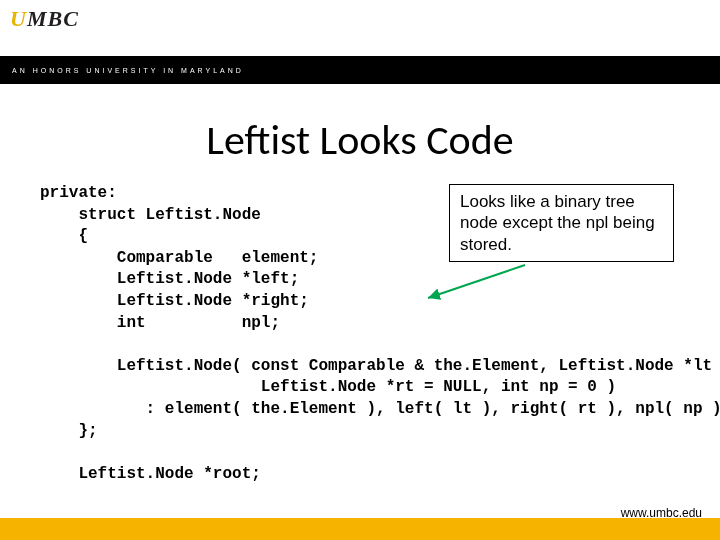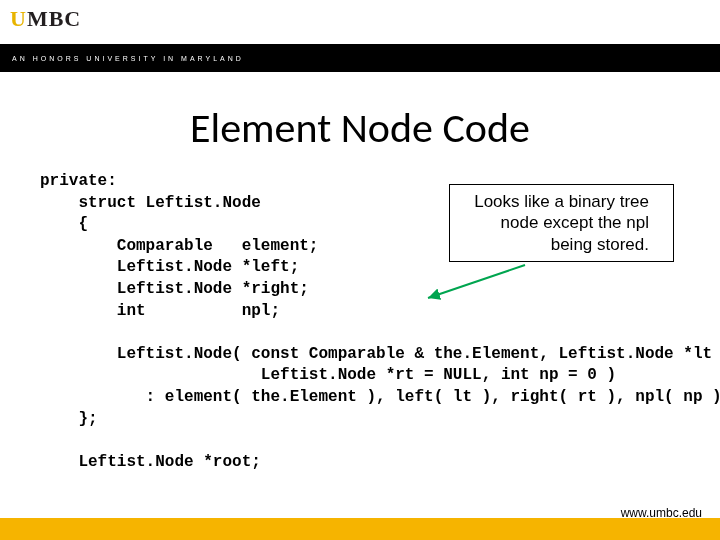--- a/index.html
+++ b/index.html
@@ -6,22 +6,23 @@
   body {
     width: 720px;
     height: 540px;
     font-family: Arial, Helvetica, sans-serif;
     background: #fff;
     overflow: hidden;
     position: relative;
   }
   .header {
     background: #fff;
-    height: 44px;
+    height: 56px;
     position: relative;
+    font-style: italic;
   }
   .logo {
     position: absolute;
     left: 10px;
     top: 6px;
     font-size: 22px;
     font-weight: 900;
     letter-spacing: 1px;
     color: #231f20;
     font-family: Georgia, serif;
@@ -62,24 +63,24 @@
     line-height: 1.35;
     white-space: pre;
     color: #000;
   }
   .annotation-box {
     position: absolute;
     right: 46px;
     top: 184px;
     width: 225px;
     border: 1px solid #000;
-    padding: 6px 24px;
+    padding: 6px 10px;
     font-family: Arial, Helvetica, sans-serif;
     font-size: 17px;
-    text-align: right;
+    text-align: left;
     line-height: 1.25;
     background: #fff;
   }
   .arrow {
     position: absolute;
     top: 262px;
     left: 420px;
     width: 110px;
     height: 40px;
     pointer-events: none;
@@ -108,21 +109,21 @@
 <div class="header">
   <div class="logo">
     <span class="gold">U</span><span>MBC</span>
   </div>
 </div>
 <div class="black-band">
   <div class="tagline">AN  HONORS  UNIVERSITY  IN  MARYLAND</div>
 </div>
 
 <div class="content">
-  <h1 class="title">Element Node Code</h1>
+  <h1 class="title">Leftist Looks Code</h1>
 
   <div class="code-area">
     <pre class="code">private:
     struct Leftist.Node
     {
         Comparable   element;
         Leftist.Node *left;
         Leftist.Node *right;
         int          npl;
 

